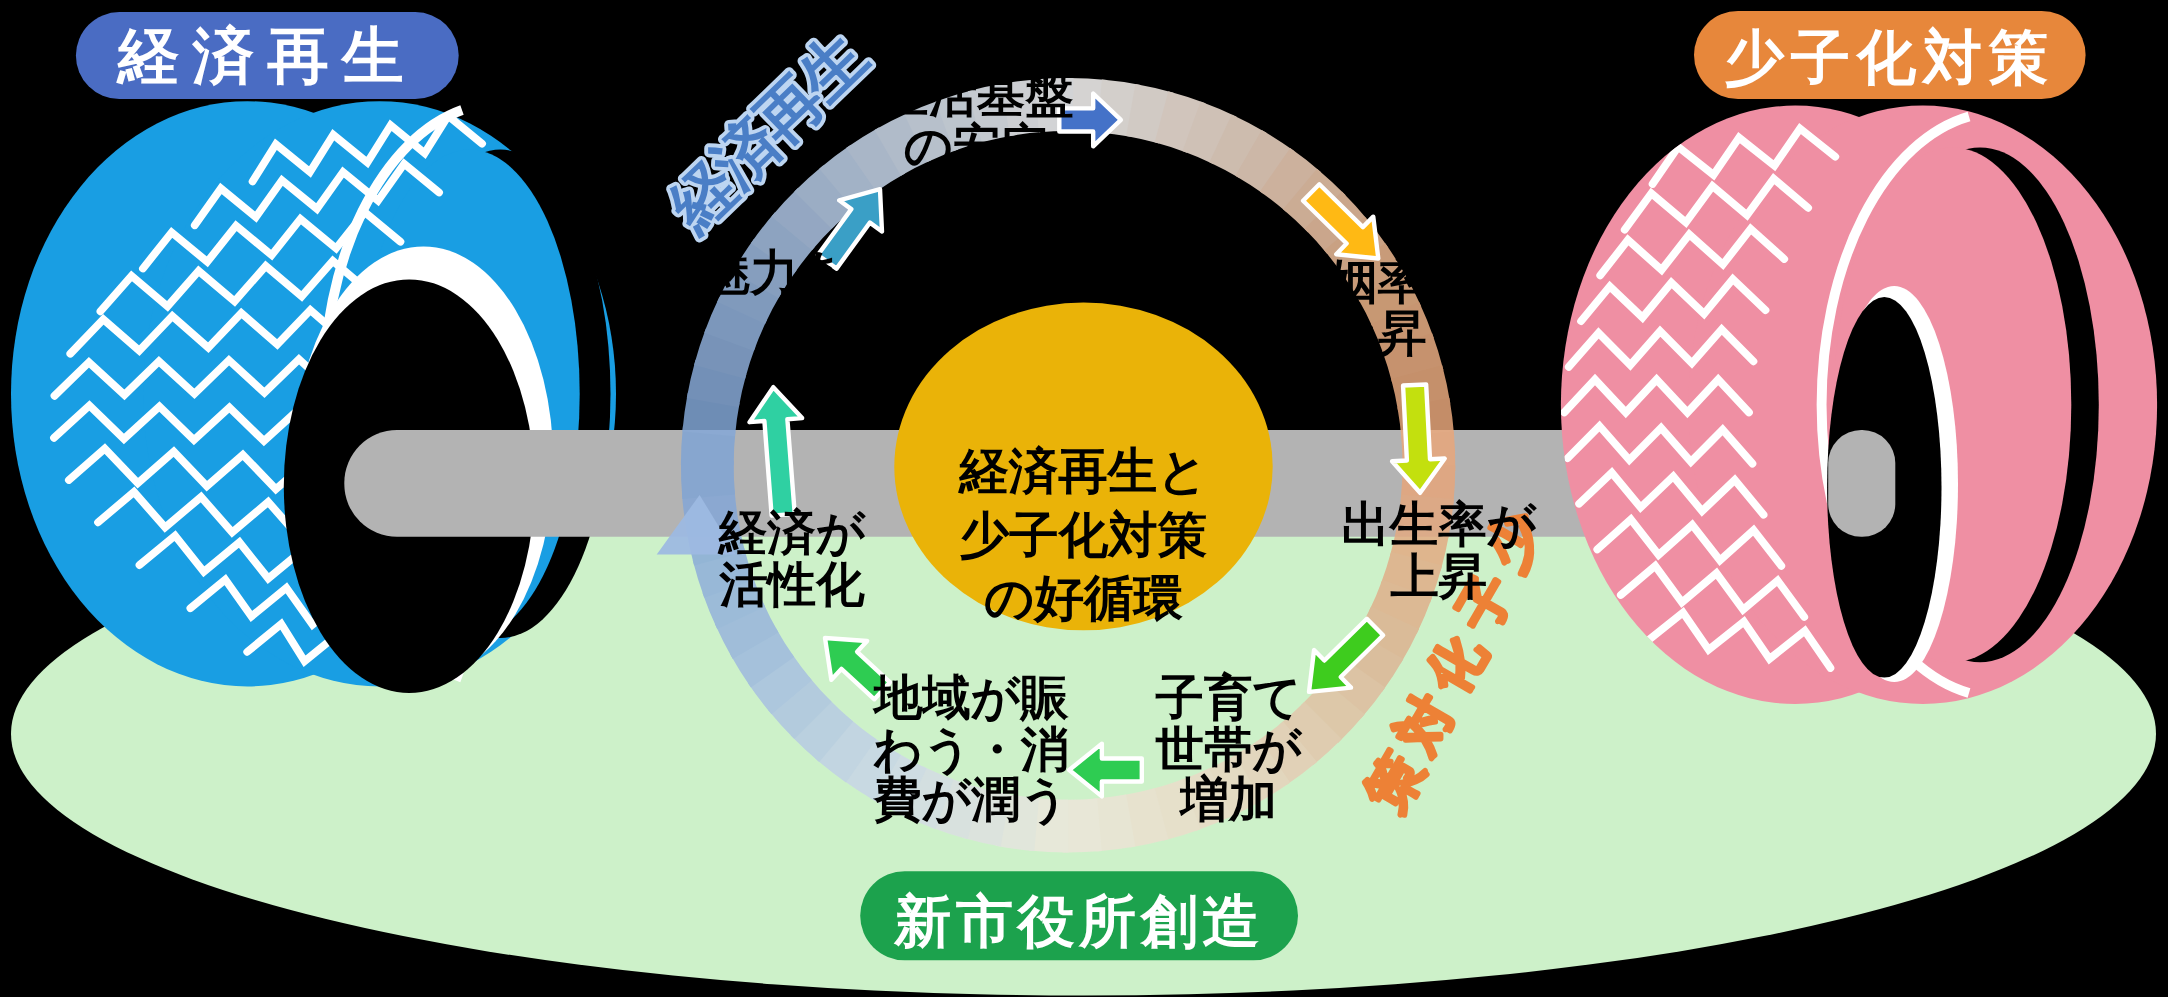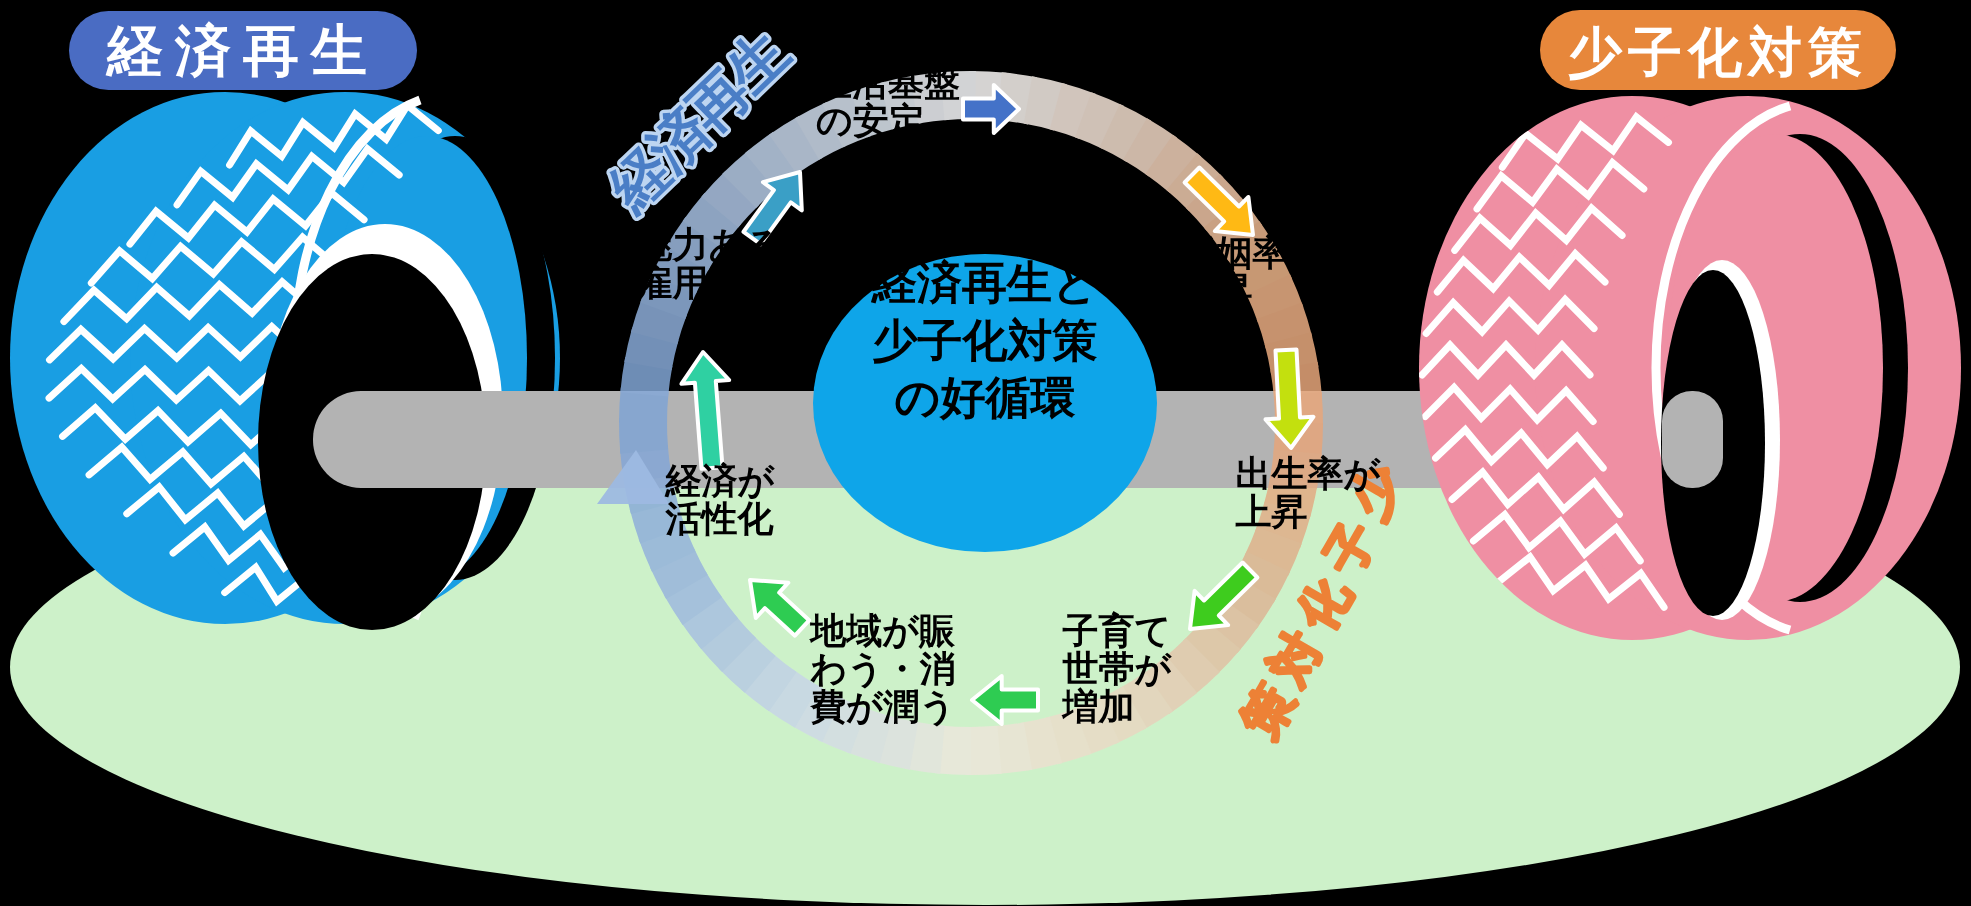--- a/index.html
+++ b/index.html
@@ -1,22 +1,22 @@
 <!DOCTYPE html>
 <html><head>
 <meta charset="utf-8">
 <style>
   html,body{margin:0;padding:0;background:#000;}
   #stage{position:relative;width:1971px;height:906px;background:#000;overflow:hidden;
          font-family:"Liberation Sans","DejaVu Sans",sans-serif;}
   #gfx{position:absolute;left:0;top:0;z-index:1;}
-  .step{position:absolute;z-index:3;transform:translateX(-50%);
-        color:#000;font-weight:800;font-size:36px;line-height:1.06;white-space:nowrap;}
-  .center-circle{position:absolute;z-index:2;left:813px;top:254px;width:344px;height:298px;
-        border-radius:50%;background:#0ea5e9;display:flex;align-items:flex-start;justify-content:center;}
+  .step{position:absolute;z-index:3;transform:translateX(-50%);text-align:center;
+        color:#000;font-weight:800;font-size:44px;line-height:1.06;white-space:nowrap;}
+  .center-circle{position:absolute;z-index:2;left:813px;top:275px;width:344px;height:298px;
+        border-radius:50%;background:#eab308;display:flex;align-items:flex-end;justify-content:center;}
   .center-text{ text-align:center;color:#000;font-weight:800;font-size:45px;line-height:1.28;white-space:nowrap;}
   .pill{position:absolute;z-index:4;display:flex;align-items:flex-end;justify-content:center;
         color:#fff;font-weight:800;white-space:nowrap;}
   .pill-economy{left:69px;top:11px;width:348px;height:79px;border-radius:40px;background:#4a6cc3;
         font-size:56px;letter-spacing:12px;}
   .pill-birthrate{left:1540px;top:10px;width:356px;height:80px;border-radius:40px;background:#e7873b;
         font-size:54px;letter-spacing:6px;}
   .pill-cityhall{left:782px;top:792px;width:398px;height:81px;border-radius:41px;background:#1ca24d;
         font-size:52px;letter-spacing:4px;}
   .rc-blue{font-weight:800;font-size:58px;fill:#4a7ec6;stroke:#bdd5f1;stroke-width:7px;
@@ -201,21 +201,20 @@
   <div class="center-circle">
     <div class="center-text">
       <div>経済再生と</div>
       <div>少子化対策</div>
       <div>の好循環</div>
     </div>
   </div>
 
   <div class="step" style="left:727px;top:226px">
     <div>魅力ある</div>
-    <div>雇用が増加</div>
   </div>
   <div class="step" style="left:888px;top:64px">
     <div>生活基盤</div>
     <div>の安定</div>
   </div>
   <div class="step" style="left:1253px;top:234px">
     <div>婚姻率が</div>
     <div>上昇</div>
   </div>
   <div class="step" style="left:1308px;top:455px">
@@ -236,13 +235,16 @@
     <div>経済が</div>
     <div>活性化</div>
   </div>
 
   <div class="pill pill-economy">
     <span>経済再生</span>
   </div>
   <div class="pill pill-birthrate">
     <span>少子化対策</span>
   </div>
+  <div class="pill pill-cityhall">
+    <span>新市役所創造</span>
+  </div>
 </div>
 
 </body></html>

